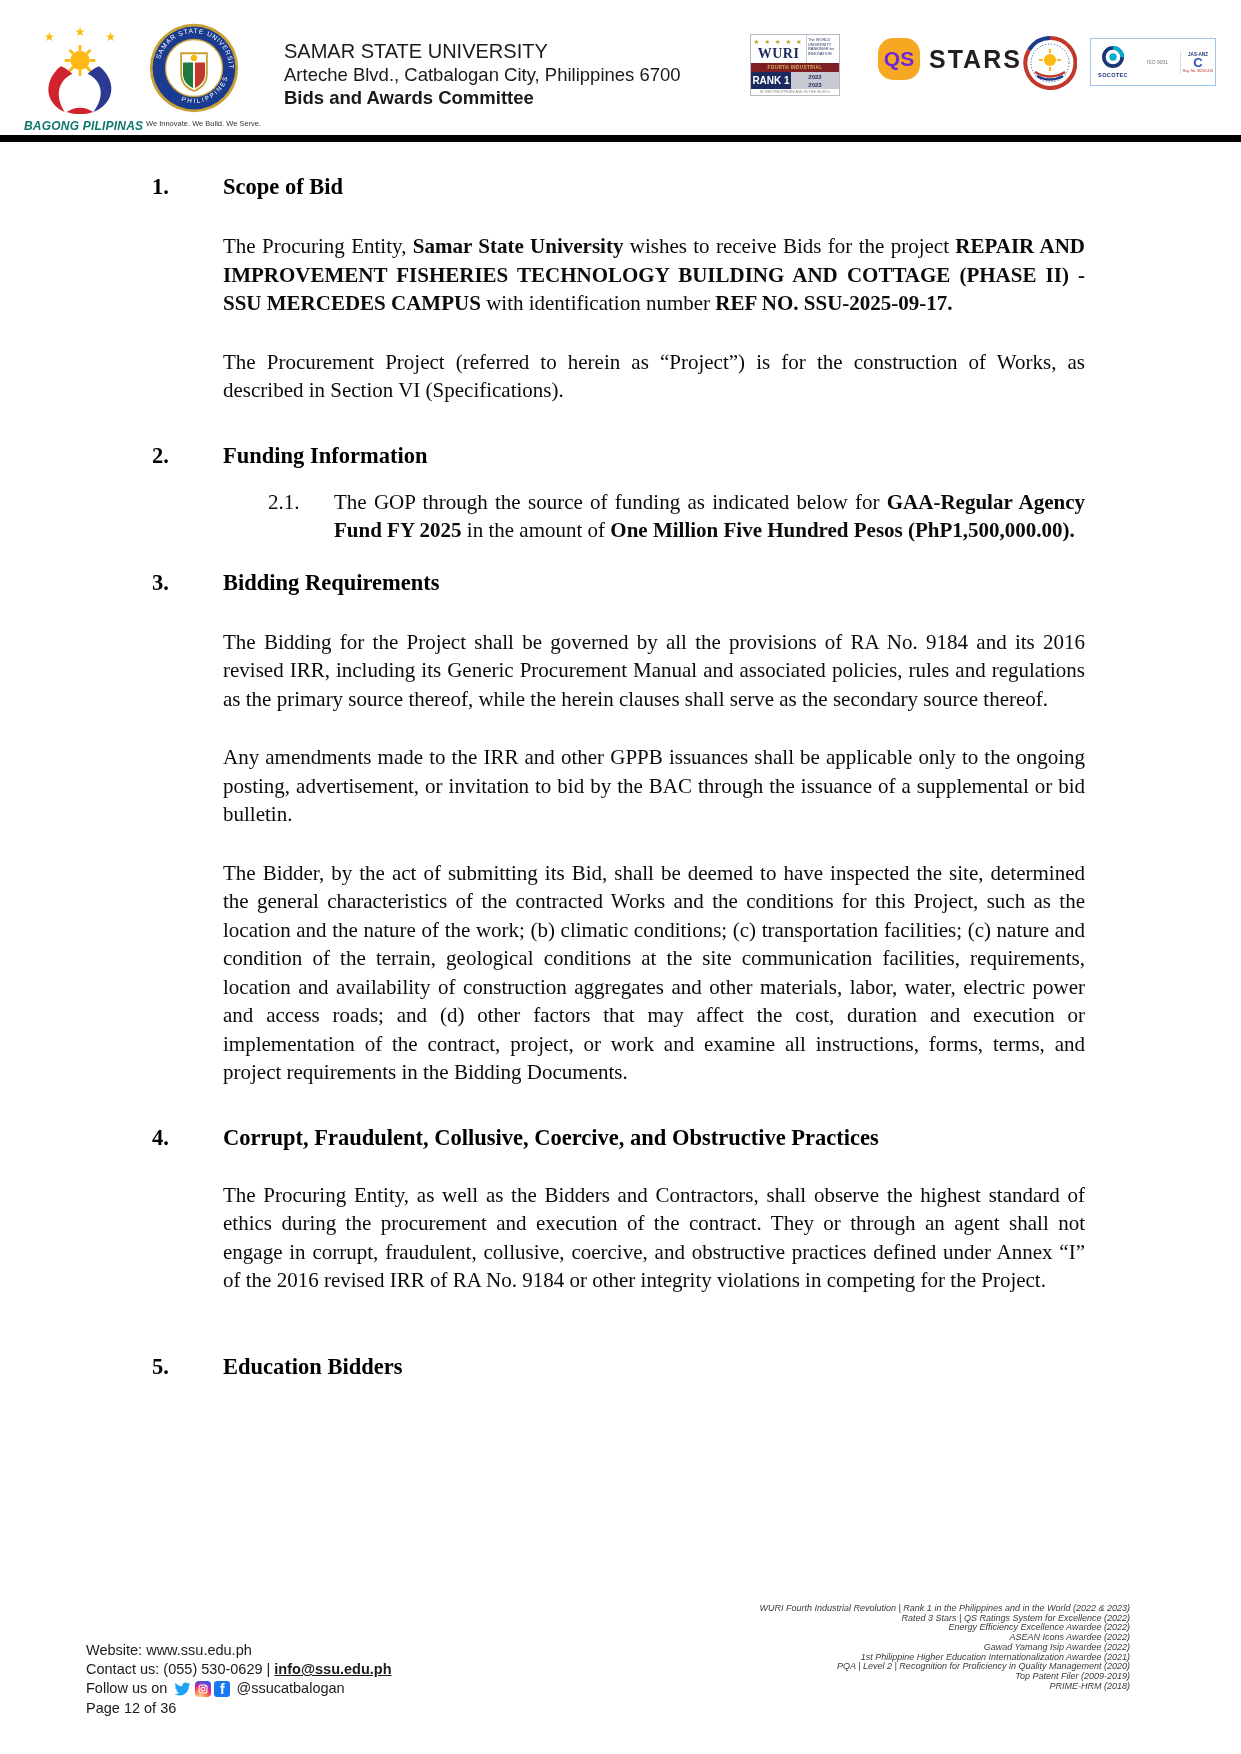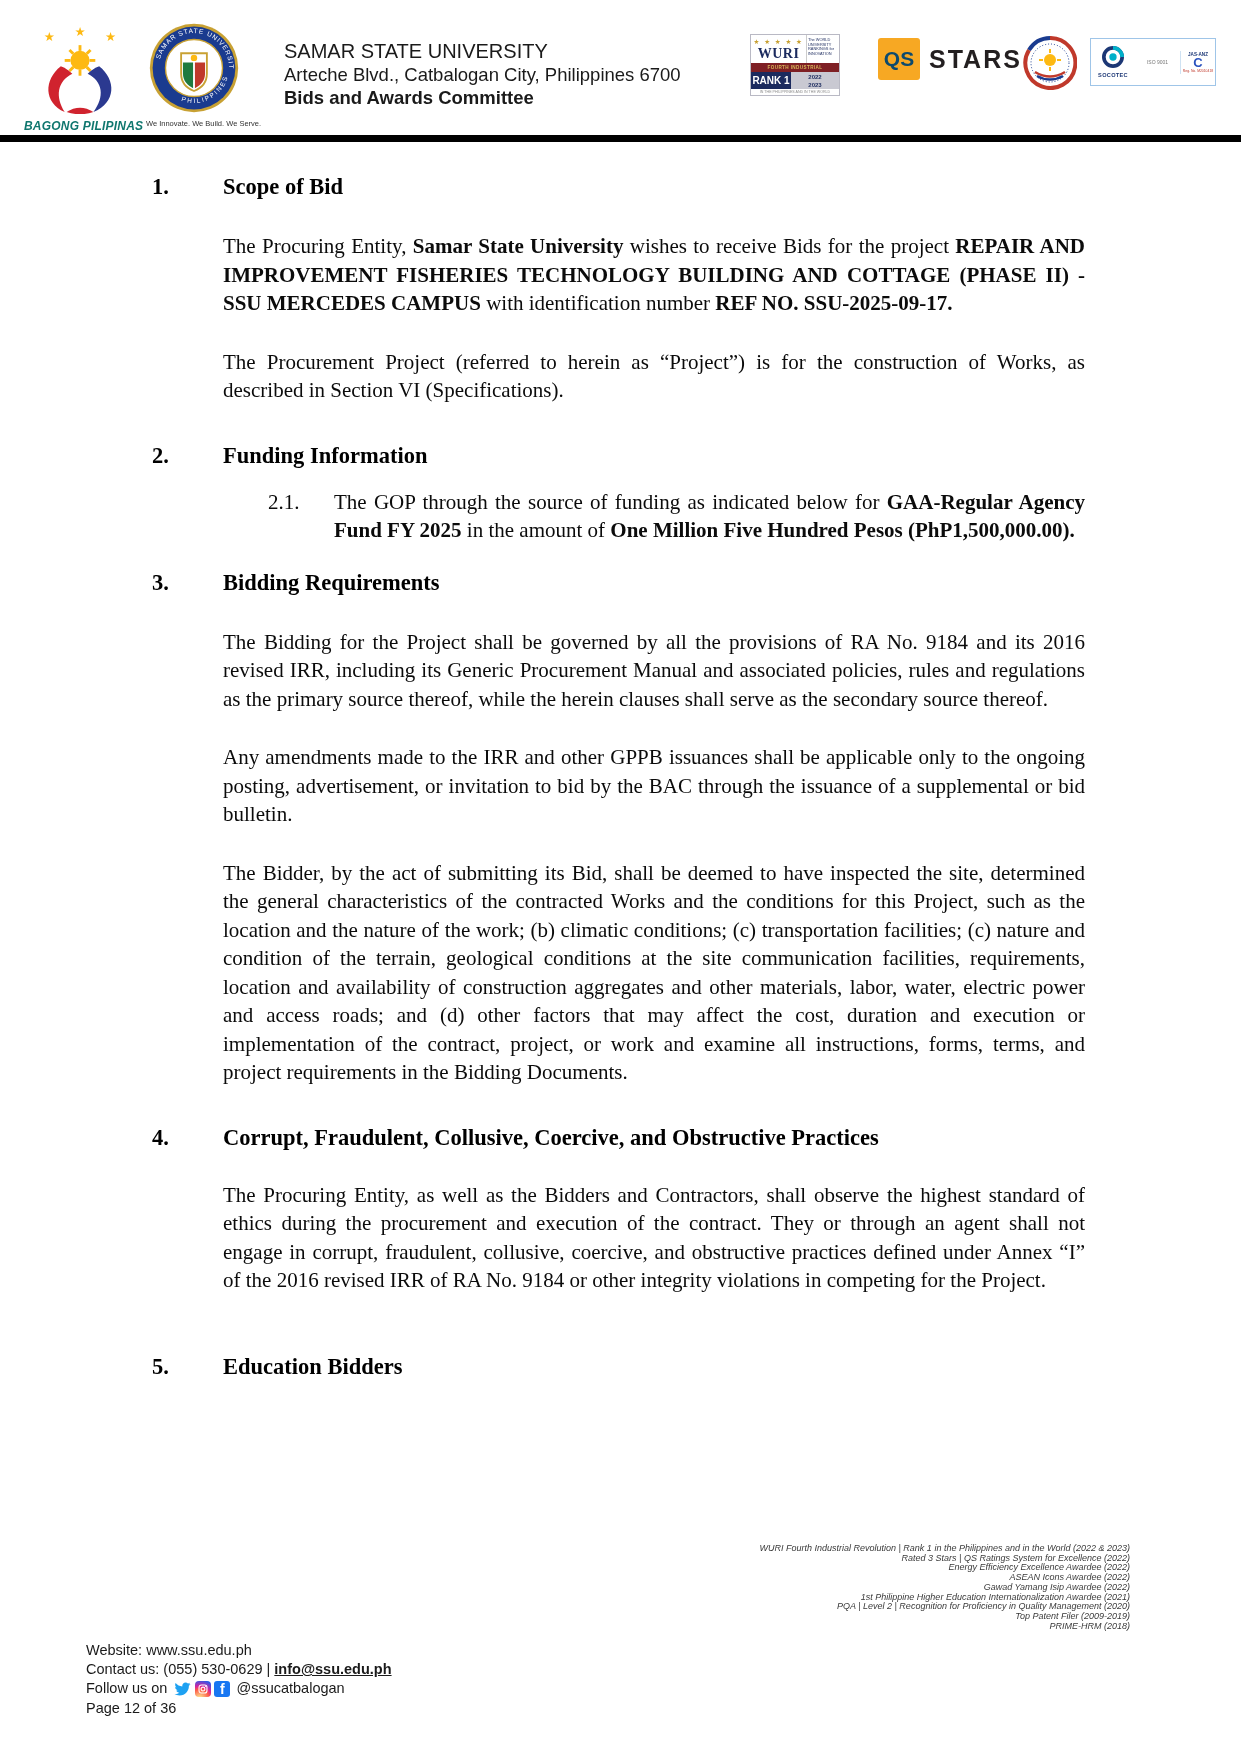--- a/index.html
+++ b/index.html
@@ -29,21 +29,21 @@
         letter-spacing:.4px;line-height:9px;height:9px;}
   .wuri-rank-row{display:flex;height:17px;}
   .wuri-rank{background:#1b2a5e;color:#fff;font-weight:bold;font-size:10px;line-height:17px;
         text-align:center;width:40px;}
   .wuri-years{background:#c9c9d2;color:#1b2a5e;font-weight:bold;font-size:6px;line-height:8px;
         flex:1;text-align:center;padding-top:1px;}
   .wuri-foot{font-size:3.6px;color:#8a8a8a;text-align:center;line-height:6px;height:6px;overflow:hidden;}
   
   .qs{position:absolute;left:878px;top:38px;display:flex;align-items:center;gap:9px;
       font-family:"Liberation Sans",sans-serif;}
-  .qs-box{width:42px;height:42px;background:#f7a823;border-radius:3px;color:#0c4a6e;font-weight:bold;
+  .qs-box{width:42px;height:42px;background:#f7a823;border-radius:15px;color:#6d28d9;font-weight:bold;
       font-size:21px;display:flex;align-items:center;justify-content:center;}
   .qs-stars{color:#231f20;font-weight:bold;font-size:25px;letter-spacing:2px;}
   
   .pqa{position:absolute;left:1023px;top:36px;width:54px;height:54px;}
   
   .soc{position:absolute;left:1090px;top:38px;width:124px;height:46px;border:1px solid #9fc5e8;
        display:flex;align-items:center;font-family:"Liberation Sans",sans-serif;background:#fff;}
   .soc-logo{width:44px;text-align:center;}
   .soc-name{font-size:5.6px;font-weight:bold;color:#1c3775;letter-spacing:.3px;}
   .soc-mid{flex:1;text-align:center;font-size:5px;color:#777;}
@@ -73,21 +73,21 @@
   .ftr-left{position:absolute;left:86px;top:1641px;font-family:"Liberation Sans",sans-serif;
        font-size:14.5px;line-height:19.2px;color:#1a1a1a;}
   .f-line{display:flex;align-items:center;gap:4px;white-space:nowrap;}
   .email{font-weight:bold;text-decoration:underline;color:#1a1a1a;}
   .soc-icons{display:inline-flex;gap:3px;align-items:center;margin:0 2px;}
   .tw-icon{width:19px;height:16px;display:inline-block;}
   .ig-icon{width:16px;height:16px;border-radius:4px;display:inline-flex;align-items:center;justify-content:center;
        background:radial-gradient(circle at 30% 110%,#fdf497 0%,#fd5949 45%,#d6249f 60%,#285aeb 90%);}
   .fb-icon{width:16px;height:16px;border-radius:3px;background:#1877f2;color:#fff;font-weight:bold;
        font-family:"Liberation Sans",sans-serif;font-size:14px;line-height:17px;text-align:center;overflow:hidden;display:inline-block;}
-  .ftr-right{position:absolute;right:111px;top:1544px;text-align:right;font-family:"Liberation Sans",sans-serif;
+  .ftr-right{position:absolute;right:111px;top:1604px;text-align:right;font-family:"Liberation Sans",sans-serif;
        font-style:italic;font-size:9px;line-height:9.7px;color:#3a3a3a;}
 </style>
 </head>
 <body>
 
 <div class="page">
 
   <div class="hdr">
 
     <div class="logo-bp">

